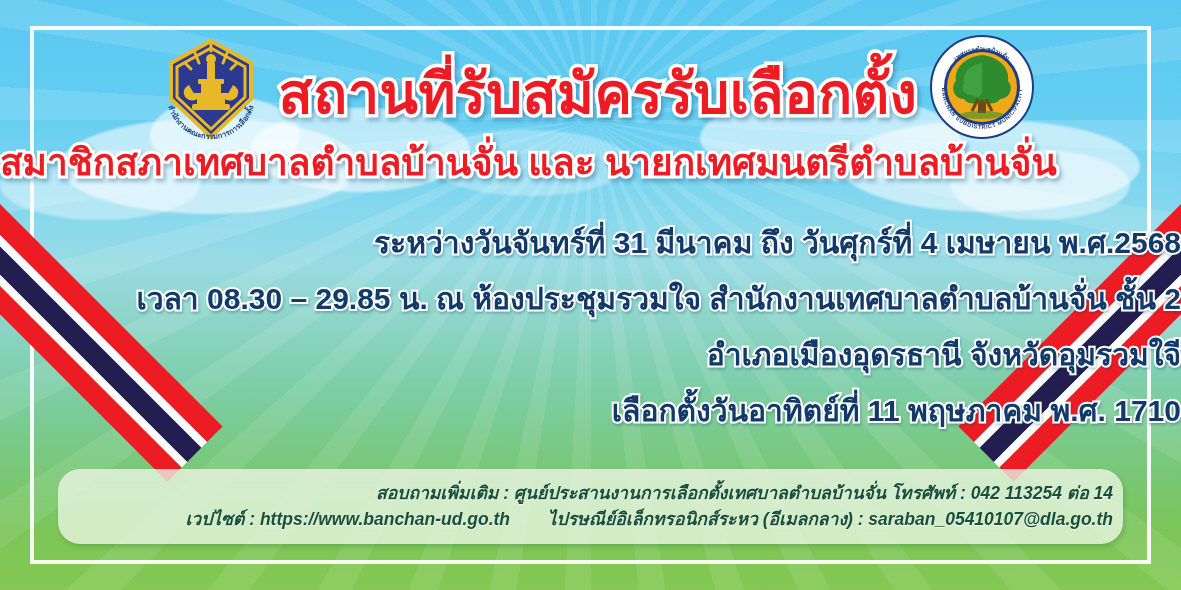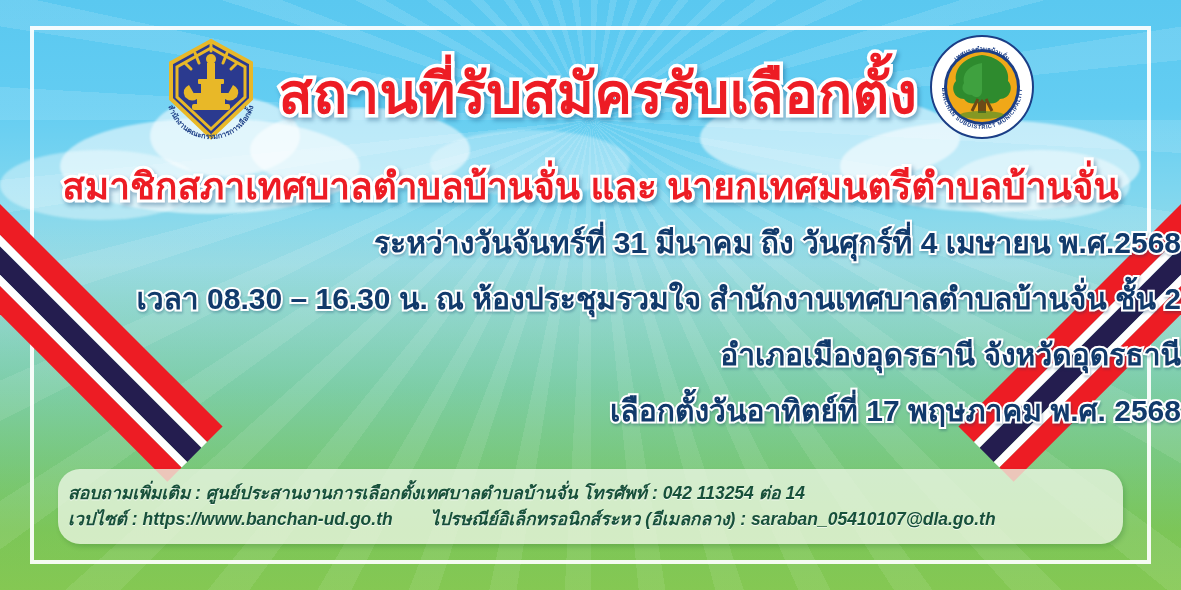--- a/index.html
+++ b/index.html
@@ -76,21 +76,21 @@
     display:inline-block;
     font-size:56px;font-weight:bold;line-height:1;
     color:#ED1C24;
     letter-spacing:.5px;
     -webkit-text-stroke:7px #ffffff;
     paint-order:stroke fill;
     filter:drop-shadow(2px 3px 2px rgba(0,60,110,.35));
     margin-left:15px;
   }
 
-  .subtitle-wrap{position:absolute;left:0;right:0;top:168px;text-align:center;}
+  .subtitle-wrap{position:absolute;left:0;right:0;top:144px;text-align:left;}
   .subtitle{
     display:inline-block;
     font-size:37px;font-weight:bold;line-height:1;
     color:#ED1C24;
     -webkit-text-stroke:6px #ffffff;
     paint-order:stroke fill;
     filter:drop-shadow(2px 3px 2px rgba(0,60,110,.35));
   }
 
   
@@ -104,21 +104,21 @@
     filter:drop-shadow(1px 2px 1px rgba(0,50,90,.25));
   }
 
   
   .footer{
     position:absolute;left:58px;right:58px;bottom:46px;
     background:rgba(236,246,228,.78);
     border-radius:22px;
     padding:12px 10px 12px;
     box-shadow:2px 3px 5px rgba(0,70,30,.18);
-    text-align:left;
+    text-align:right;
   }
   .fline{
     font-size:17.5px;font-weight:bold;font-style:italic;
     color:#17503A;
     line-height:1.45;
     white-space:nowrap;
     text-shadow:0 1px 0 rgba(255,255,255,.8);
   }
   .fline .gap{display:inline-block;width:28px;}
 
@@ -215,23 +215,23 @@
   <div class="title-wrap">
     <span class="title">สถานที่รับสมัครรับเลือกตั้ง</span>
   </div>
 
   <div class="subtitle-wrap">
     <span class="subtitle">สมาชิกสภาเทศบาลตำบลบ้านจั่น และ นายกเทศมนตรีตำบลบ้านจั่น</span>
   </div>
 
   <div class="body-lines">
     <div class="bline">ระหว่างวันจันทร์ที่ 31 มีนาคม ถึง วันศุกร์ที่ 4 เมษายน พ.ศ.2568</div>
-    <div class="bline">เวลา 08.30 – 16.30 น. ณ ห้องประชุมรวมใจ  สำนักงานเทศบาลตำบลบ้านจั่น ชั้น 2</div>
-    <div class="bline">อำเภอเมืองอุดรธานี จังหวัดอุดรธานี</div>
-    <div class="bline">เลือกตั้งวันอาทิตย์ที่ 17 พฤษภาคม พ.ศ. 2568</div>
+    <div class="bline">เวลา 08.30 – 29.85 น. ณ ห้องประชุมรวมใจ  สำนักงานเทศบาลตำบลบ้านจั่น ชั้น 2</div>
+    <div class="bline">อำเภอเมืองอุดรธานี จังหวัดอุมรวมใจี</div>
+    <div class="bline">เลือกตั้งวันอาทิตย์ที่ 11 พฤษภาคม พ.ศ. 1710</div>
   </div>
 
   <div class="footer">
     <div class="fline">สอบถามเพิ่มเติม : ศูนย์ประสานงานการเลือกตั้งเทศบาลตำบลบ้านจั่น โทรศัพท์ : 042 113254 ต่อ 14</div>
     <div class="fline">
       <span>เวปไซต์ : https://www.banchan-ud.go.th</span>
       <span class="gap"></span>
       <span>ไปรษณีย์อิเล็กทรอนิกส์ระหว (อีเมลกลาง) : saraban_05410107@dla.go.th</span>
     </div>
   </div>

